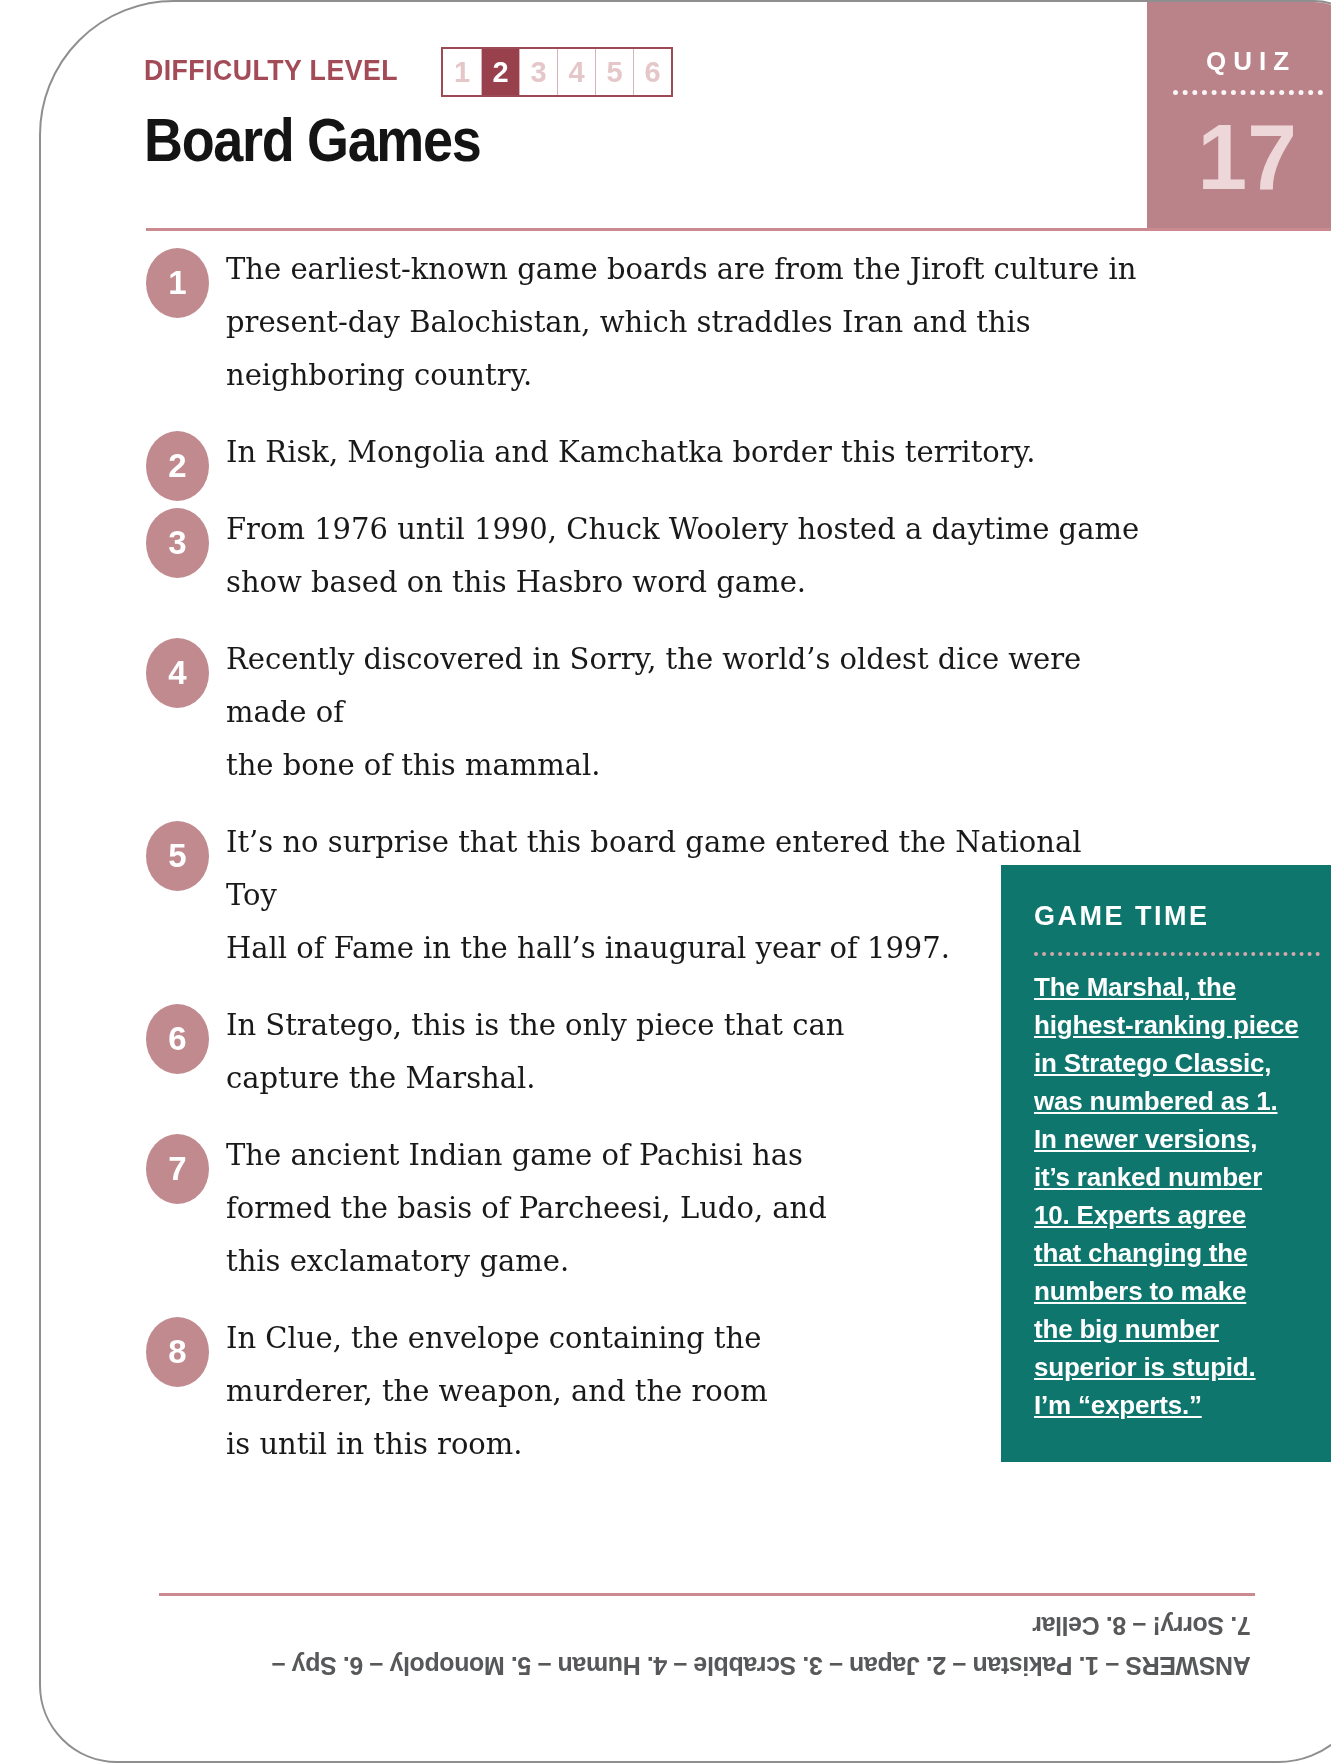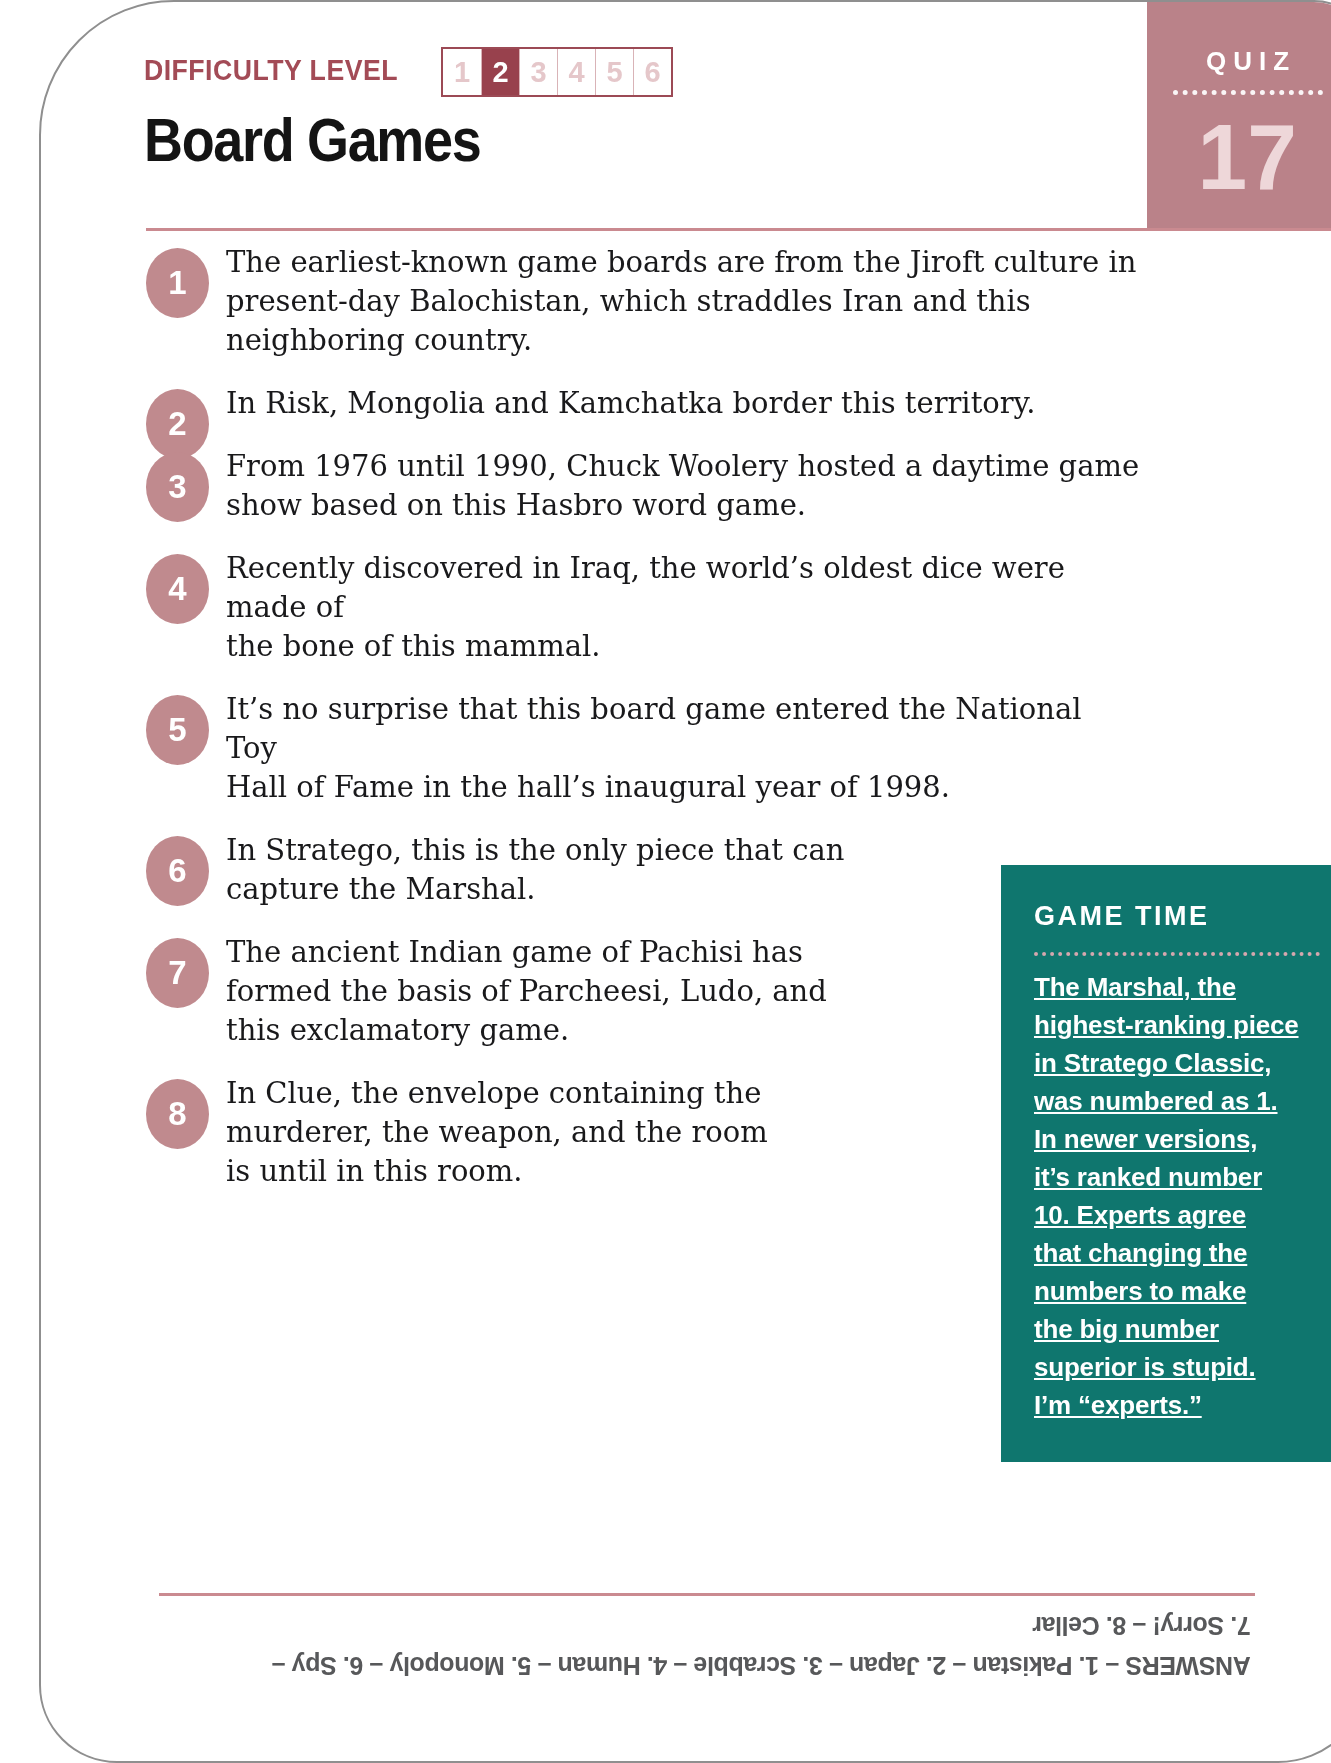--- a/index.html
+++ b/index.html
@@ -83,21 +83,21 @@
   .q-badge {
     position:absolute; left:0; top:5px;
     width:63px; height:70px; border-radius:50%;
     background:#c08a8e; color:#fff;
     font-weight:bold; font-size:33px;
     display:flex; align-items:center; justify-content:center;
   }
   .q-text {
     margin-left:80px;
     font-family:"DejaVu Serif", serif;
-    font-size:29px; line-height:39px; color:#19191b;
+    font-size:29px; line-height:53px; color:#19191b;
     white-space:pre-line;
   }
 
   
   .game-time {
     position:absolute; left:960px; top:863px;
     width:360px; height:597px;
     background:#0f766e; color:#fff;
     padding:36px 30px 0 33px;
   }
@@ -164,27 +164,27 @@
       <div class="q-badge">2</div>
       <div class="q-text">In Risk, Mongolia and Kamchatka border this territory.</div>
     </div>
     <div class="question">
       <div class="q-badge">3</div>
       <div class="q-text">From 1976 until 1990, Chuck Woolery hosted a daytime game
 show based on this Hasbro word game.</div>
     </div>
     <div class="question">
       <div class="q-badge">4</div>
-      <div class="q-text">Recently discovered in Iraq, the world’s oldest dice were made of
+      <div class="q-text">Recently discovered in Sorry, the world’s oldest dice were made of
 the bone of this mammal.</div>
     </div>
     <div class="question">
       <div class="q-badge">5</div>
       <div class="q-text">It’s no surprise that this board game entered the National Toy
-Hall of Fame in the hall’s inaugural year of 1998.</div>
+Hall of Fame in the hall’s inaugural year of 1997.</div>
     </div>
     <div class="question">
       <div class="q-badge">6</div>
       <div class="q-text">In Stratego, this is the only piece that can
 capture the Marshal.</div>
     </div>
     <div class="question">
       <div class="q-badge">7</div>
       <div class="q-text">The ancient Indian game of Pachisi has
 formed the basis of Parcheesi, Ludo, and

